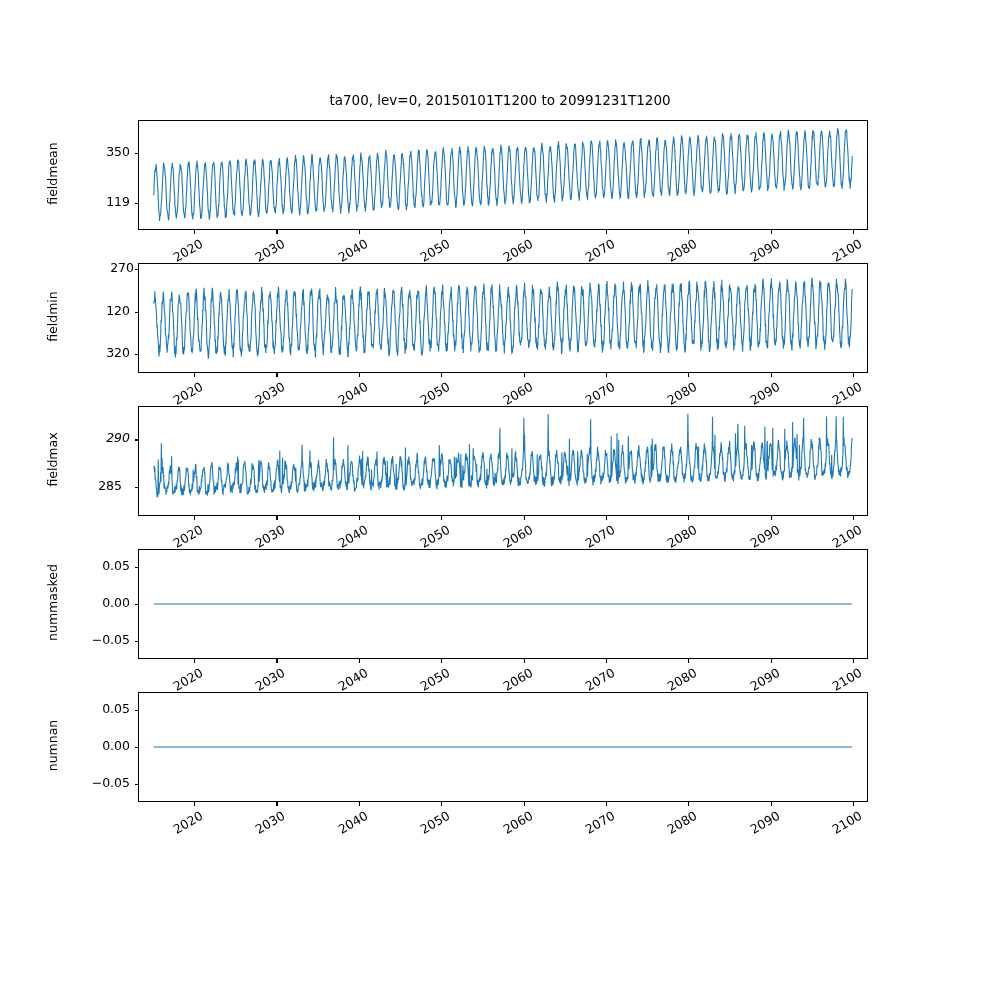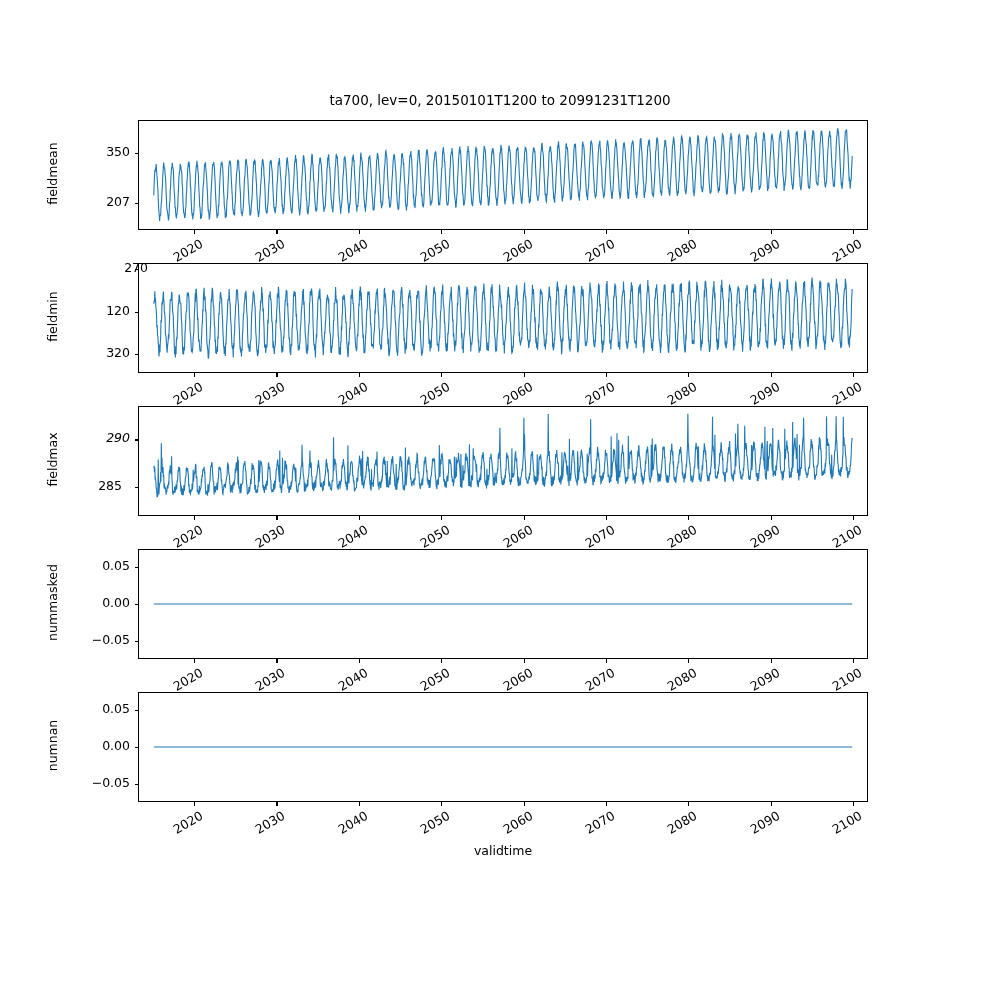--- a/index.html
+++ b/index.html
@@ -138,23 +138,22 @@
   </div>
 
   <div class="panel" id="panel4" style="top:692px; height:110px;">
     <div class="panel-plot">
       <svg id="svg4" viewBox="0 0 730 110" preserveAspectRatio="none">
           <path d="M 14.83 55.00 L 715.17 55.00" fill="none" stroke="#1f77b4" stroke-width="1.1" vector-effect="non-scaling-stroke"></path>
         </svg>
     </div>
   </div>
 
-  <div class="xlabel" style="top:843px;">validtime</div>
-
-<div class="ytick" style="left: 60px; top: 193.5px;">207</div>
+
+<div class="ytick" style="left: 60px; top: 193.5px;">119</div>
     <div class="ytick-mark" style="left: 134.5px; top: 202.5px;"></div>
     <div class="ytick" style="left: 60px; top: 144.393px;">350</div>
     <div class="ytick-mark" style="left: 134.5px; top: 153.393px;"></div>
     <div class="ylabel" style="width: 120px; left: -8px; top: 166px;">fieldmean</div>
     <div class="xtick-mark" style="left: 194.027px; top: 230px;"></div>
     <div class="xtick" style="left: 160.027px; top: 236px; width: 38px;">2020</div>
     <div class="xtick-mark" style="left: 276.42px; top: 230px;"></div>
     <div class="xtick" style="left: 242.42px; top: 236px; width: 38px;">2030</div>
     <div class="xtick-mark" style="left: 358.813px; top: 230px;"></div>
     <div class="xtick" style="left: 324.813px; top: 236px; width: 38px;">2040</div>
@@ -167,21 +166,21 @@
     <div class="xtick-mark" style="left: 688.384px; top: 230px;"></div>
     <div class="xtick" style="left: 654.384px; top: 236px; width: 38px;">2080</div>
     <div class="xtick-mark" style="left: 770.777px; top: 230px;"></div>
     <div class="xtick" style="left: 736.777px; top: 236px; width: 38px;">2090</div>
     <div class="xtick-mark" style="left: 853.169px; top: 230px;"></div>
     <div class="xtick" style="left: 819.169px; top: 236px; width: 38px;">2100</div>
     <div class="ytick" style="left: 60px; top: 344.962px;">320</div>
     <div class="ytick-mark" style="left: 134.5px; top: 353.962px;"></div>
     <div class="ytick" style="left: 60px; top: 302.654px;">120</div>
     <div class="ytick-mark" style="left: 134.5px; top: 311.654px;"></div>
-    <div class="ytick" style="left: 78px; top: 260.346px; text-align: right;">270</div>
+    <div class="ytick" style="left: 64px; top: 260.346px; text-align: right;">270</div>
     <div class="ytick-mark" style="left: 134.5px; top: 269.346px;"></div>
     <div class="ylabel" style="width: 120px; left: -8px; top: 309px;">fieldmin</div>
     <div class="xtick-mark" style="left: 194.027px; top: 373px;"></div>
     <div class="xtick" style="left: 160.027px; top: 379px; width: 38px;">2020</div>
     <div class="xtick-mark" style="left: 276.42px; top: 373px;"></div>
     <div class="xtick" style="left: 242.42px; top: 379px; width: 38px;">2030</div>
     <div class="xtick-mark" style="left: 358.813px; top: 373px;"></div>
     <div class="xtick" style="left: 324.813px; top: 379px; width: 38px;">2040</div>
     <div class="xtick-mark" style="left: 441.205px; top: 373px;"></div>
     <div class="xtick" style="left: 407.205px; top: 379px; width: 38px;">2050</div>

